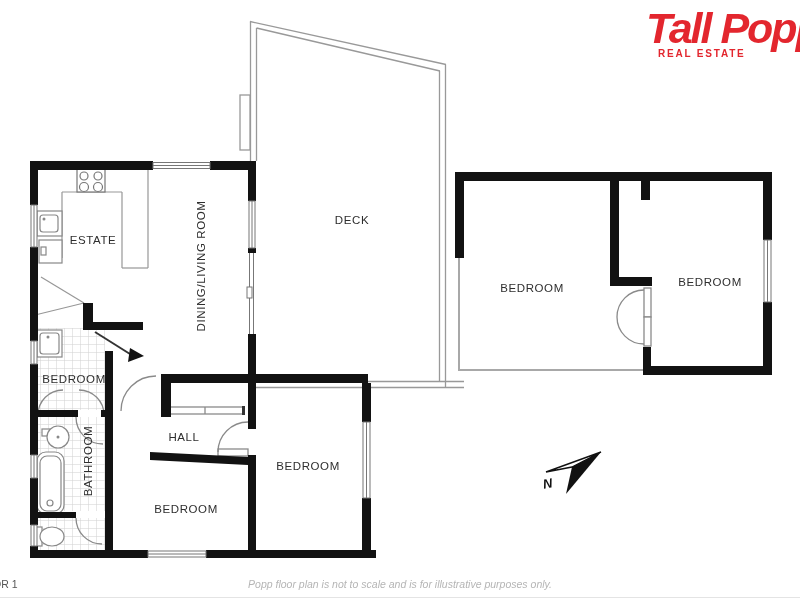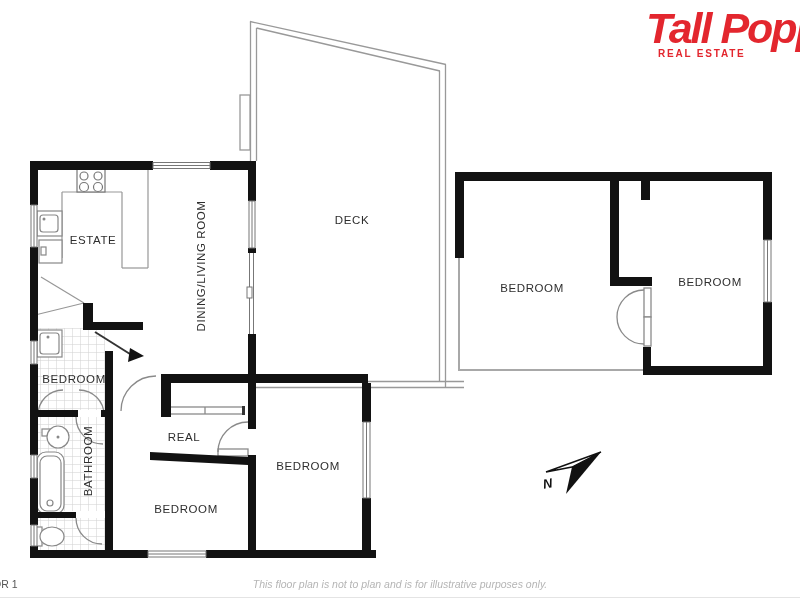--- a/index.html
+++ b/index.html
@@ -189,29 +189,29 @@
       <polygon points="601,452 572,467 566,494" fill="#111"></polygon>
     </g>
   </svg>
 
   <div class="label" style="left:93px;top:240px">ESTATE</div>
   <div class="label vert" style="left:201px;top:266px">DINING/LIVING ROOM</div>
   <div class="label" style="left:352px;top:220px">DECK</div>
   <div class="label" style="left:532px;top:288px">BEDROOM</div>
   <div class="label" style="left:710px;top:282px">BEDROOM</div>
   <div class="label" style="left:74px;top:379px">BEDROOM</div>
-  <div class="label" style="left:184px;top:437px">REAL</div>
+  <div class="label" style="left:184px;top:437px">HALL</div>
   <div class="label vert" style="left:88px;top:461px">BATHROOM</div>
   <div class="label" style="left:186px;top:509px">BEDROOM</div>
   <div class="label" style="left:308px;top:466px">BEDROOM</div>
 
   <div id="north-n">N</div>
 
   <div id="logo">
     <span class="brand">Tall Popp</span>
     <span class="tagline">REAL ESTATE</span>
   </div>
 
   <div id="floor-label">OR 1</div>
-  <div id="disclaimer">This floor plan is not to plan and is for illustrative purposes only.</div>
+  <div id="disclaimer">Popp floor plan is not to scale and is for illustrative purposes only.</div>
   <div id="footer-divider"></div>
 
 </div>
 
 </body></html>

